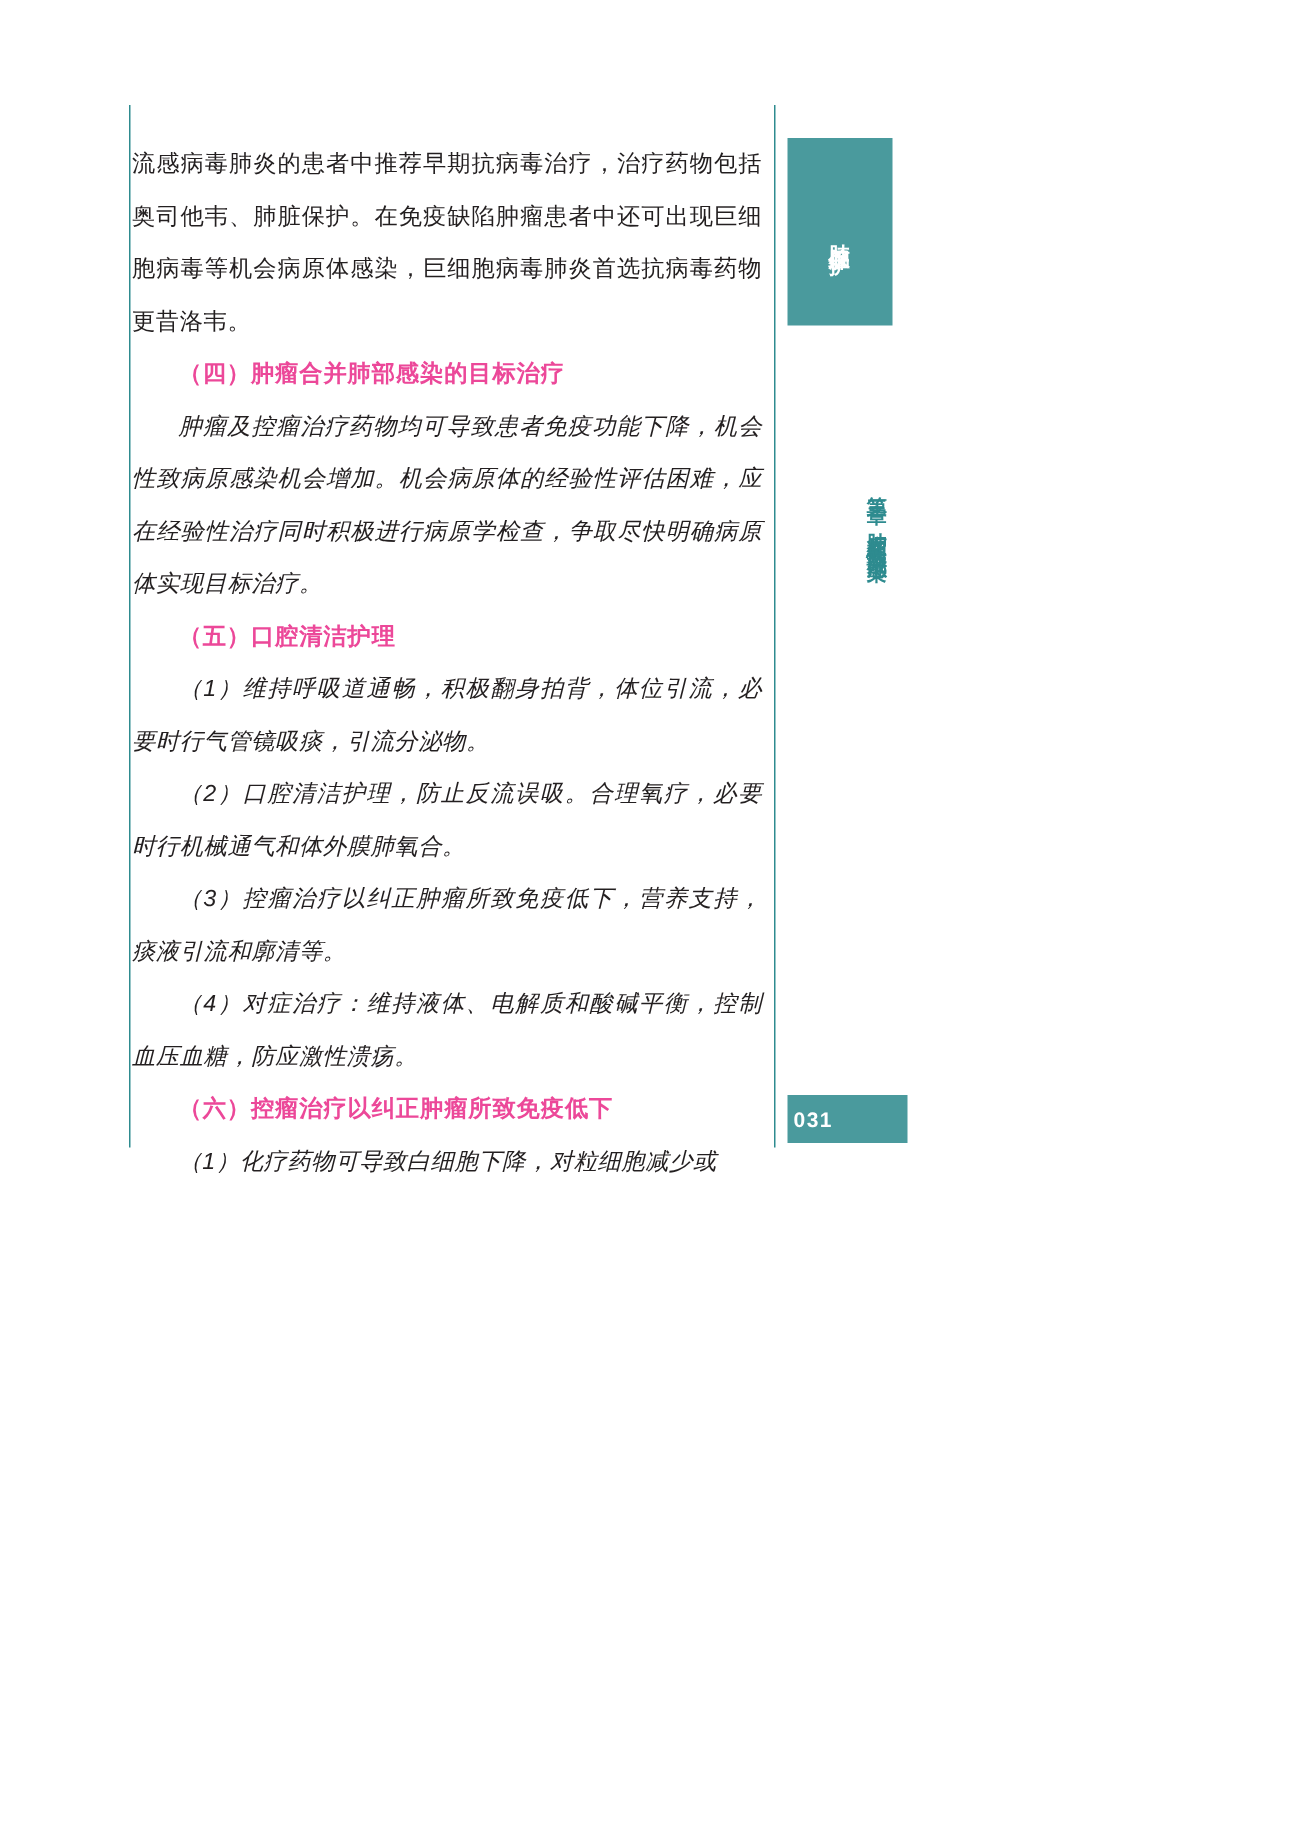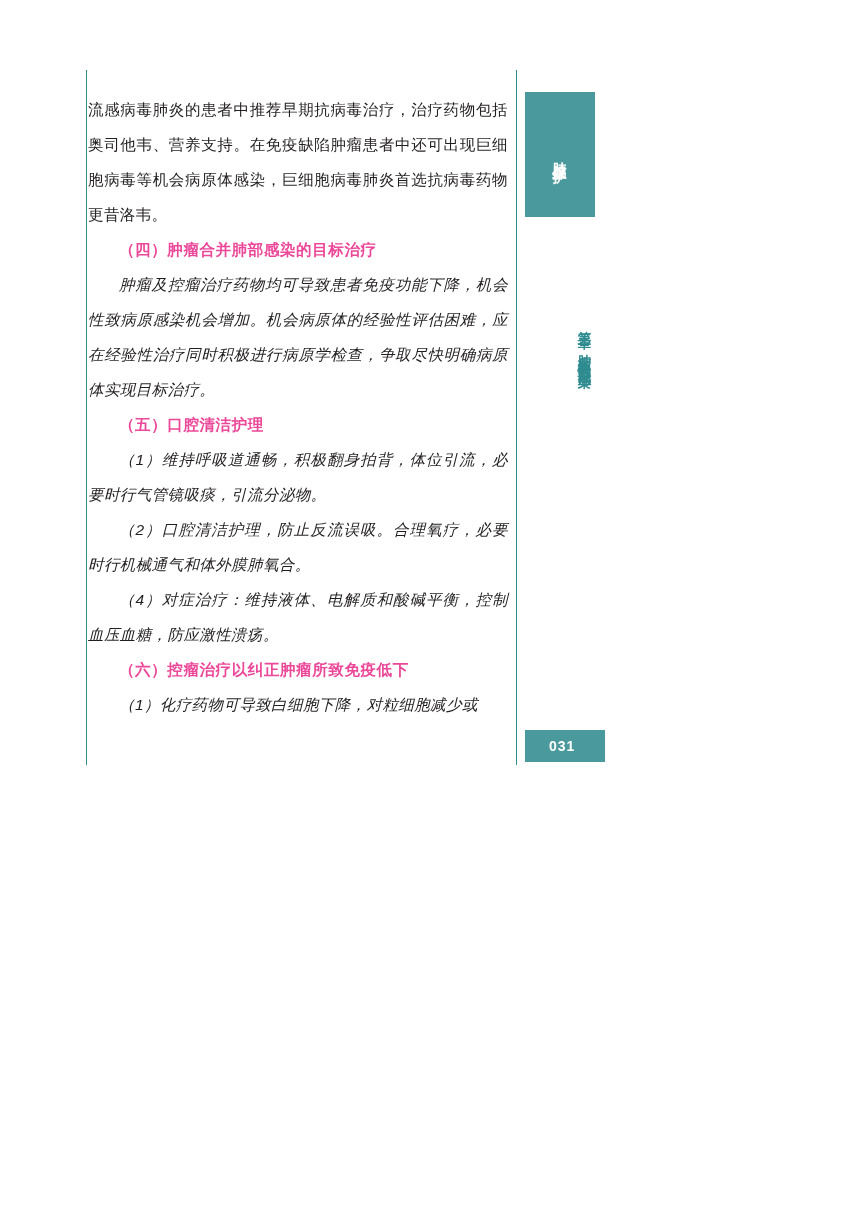--- a/index.html
+++ b/index.html
@@ -115,39 +115,40 @@
     top: 730px;
     width: 80px;
     height: 32px;
     background: #4a9a9d;
     color: #ffffff;
     font-size: 14px;
     font-weight: bold;
     letter-spacing: 1px;
     display: flex;
     align-items: center;
-    padding-left: 24px;
+    padding-left: 4px;
     box-sizing: border-box;
   }
 </style>
 </head>
 <body>
 
 <div class="page">
 
   <div class="rule-left"></div>
   <div class="rule-right"></div>
 
   <div class="content">
-      <p class="">流感病毒肺炎的患者中推荐早期抗病毒治疗，治疗药物包括奥司他韦、营养支持。在免疫缺陷肿瘤患者中还可出现巨细胞病毒等机会病原体感染，巨细胞病毒肺炎首选抗病毒药物更昔洛韦。</p>
+      <p class="">流感病毒肺炎的患者中推荐早期抗病毒治疗，治疗药物包括奥司他韦、肺脏保护。在免疫缺陷肿瘤患者中还可出现巨细胞病毒等机会病原体感染，巨细胞病毒肺炎首选抗病毒药物更昔洛韦。</p>
       <p class="heading">（四）肿瘤合并肺部感染的目标治疗</p>
       <p class="indent">肿瘤及控瘤治疗药物均可导致患者免疫功能下降，机会性致病原感染机会增加。机会病原体的经验性评估困难，应在经验性治疗同时积极进行病原学检查，争取尽快明确病原体实现目标治疗。</p>
       <p class="heading">（五）口腔清洁护理</p>
       <p class="indent">（1）维持呼吸道通畅，积极翻身拍背，体位引流，必要时行气管镜吸痰，引流分泌物。</p>
       <p class="indent">（2）口腔清洁护理，防止反流误吸。合理氧疗，必要时行机械通气和体外膜肺氧合。</p>
+      <p class="indent">（3）控瘤治疗以纠正肿瘤所致免疫低下，营养支持，痰液引流和廓清等。</p>
       <p class="indent">（4）对症治疗：维持液体、电解质和酸碱平衡，控制血压血糖，防应激性溃疡。</p>
       <p class="heading">（六）控瘤治疗以纠正肿瘤所致免疫低下</p>
       <p class="indent">（1）化疗药物可导致白细胞下降，对粒细胞减少或</p>
     </div>
 
   <div class="side-tab">
     <div class="side-tab-text">肺脏保护</div>
   </div>
 
   <div class="side-chapter">第三章　肿瘤相关性肺部感染</div>

